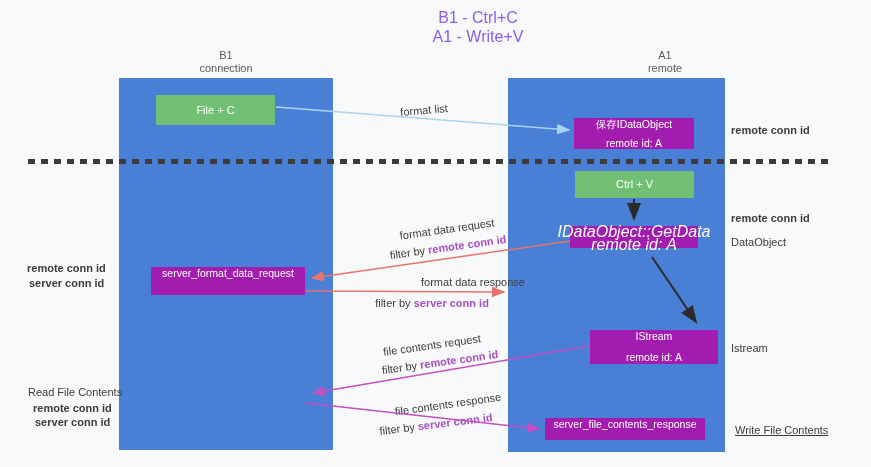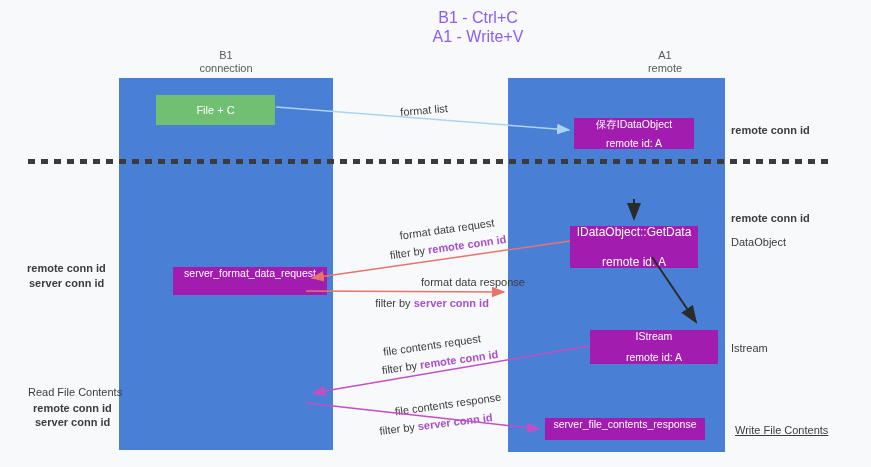--- a/index.html
+++ b/index.html
@@ -70,27 +70,30 @@
 
   <div class="abs node green" style="left:156px;top:95px;width:119px;height:30px;">
     <span class="ln">File + C</span>
   </div>
 
   <div class="abs node orange" style="left:574px;top:118px;width:120px;height:31px;font-size:10.5px;line-height:12.5px;">
     <span class="ln">保存IDataObject</span>
     <span class="ln">remote id: A</span>
   </div>
 
+  <div class="abs node green" style="left:575px;top:171px;width:119px;height:27px;">
+    <span class="ln">Ctrl + V</span>
+  </div>
 
-  <div class="abs node orange" style="left:570px;top:226px;width:128px;height:42px;font-size:12px;line-height:12.5px;">
+  <div class="abs node orange" style="left:570px;top:226px;width:128px;height:22px;font-size:16px;line-height:12.5px;font-style:italic;">
     <span class="ln">IDataObject::GetData</span>
     <span class="ln">remote id: A</span>
   </div>
 
-  <div class="abs node orange" style="left:151px;top:267px;width:154px;height:28px;font-size:10.5px;margin-left:22px;">
+  <div class="abs node orange" style="left:151px;top:267px;width:154px;height:28px;font-size:10.5px;">
     <span class="ln">server_format_data_request</span>
   </div>
 
 
   <div class="abs node orange" style="left:590px;top:330px;width:128px;height:34px;font-size:10.5px;line-height:13px;">
     <span class="ln">IStream</span>
     <span class="ln">remote id: A</span>
   </div>
 
 

